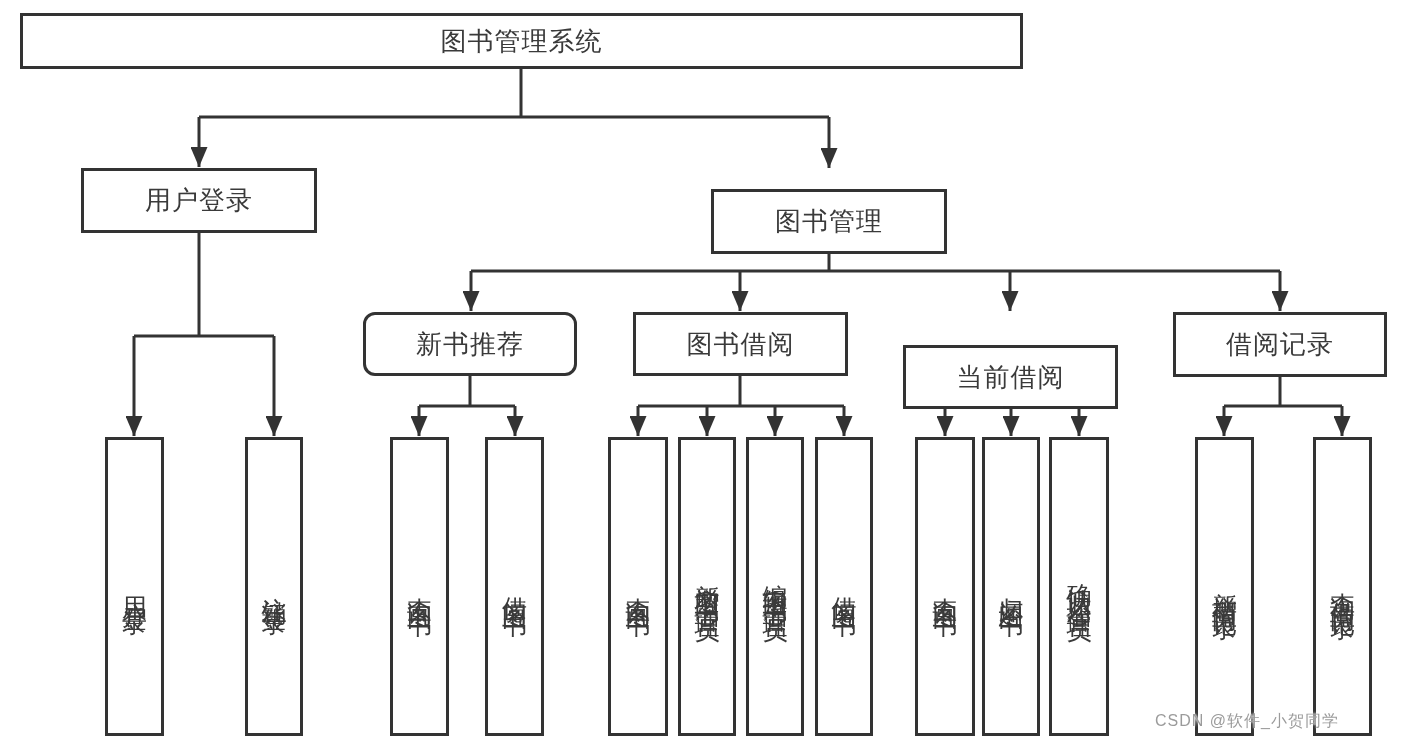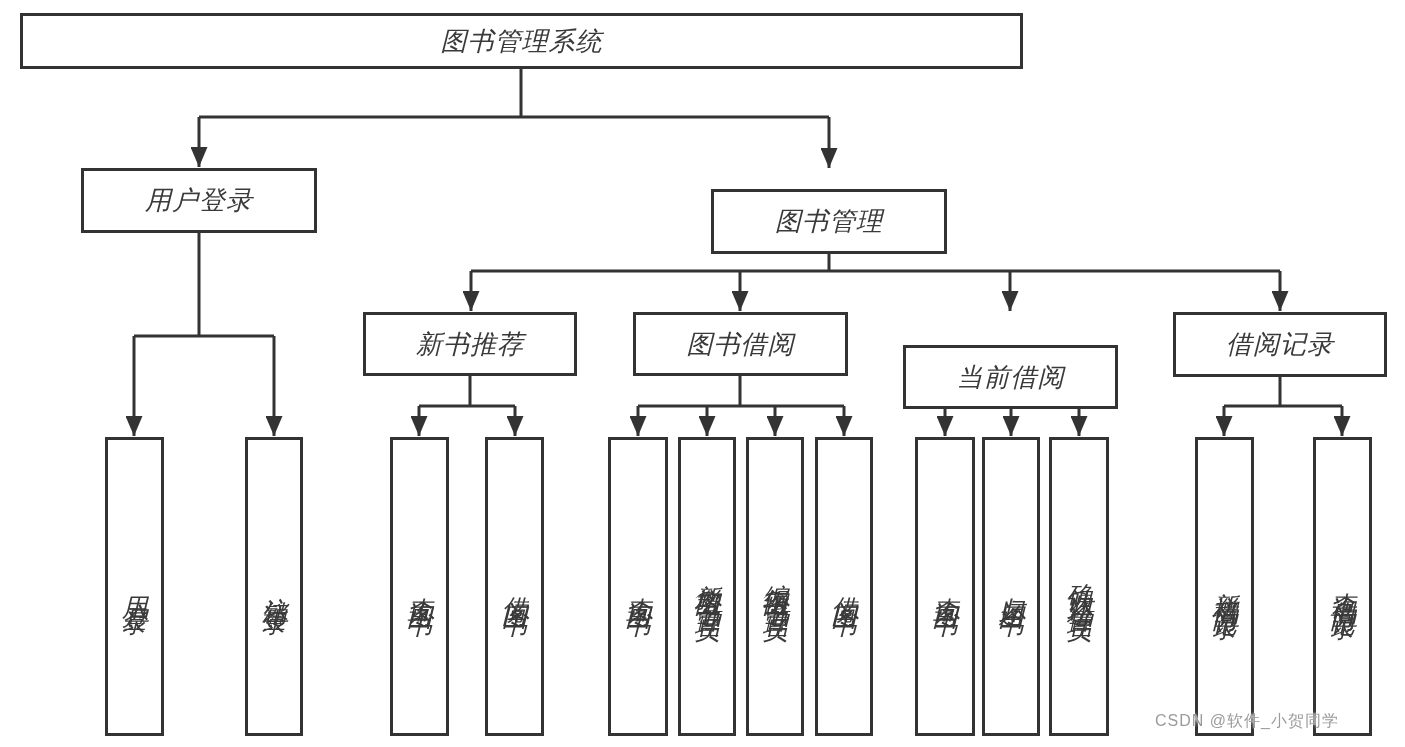--- a/index.html
+++ b/index.html
@@ -19,21 +19,20 @@
   .box {
     position: absolute;
     background: #ffffff;
     border: 3px solid #333333;
     box-sizing: border-box;
     display: flex;
     align-items: center;
     justify-content: center;
     color: #3a3a3a;
     text-align: center;
-    font-style: italic;
   }
   .box.h {
     font-size: 26px;
     letter-spacing: 1px;
     white-space: nowrap;
   }
   .box.v {
     writing-mode: vertical-rl;
     text-orientation: mixed;
     font-size: 25px;
@@ -93,21 +92,21 @@
       <path d="M1224,406 V436" marker-end="url(#arrow)"></path>
       <path d="M1342,406 V436" marker-end="url(#arrow)"></path>
     </g>
   </svg>
 
   <div class="box h" style="left:20px; top:13px; width:1003px; height:56px;">图书管理系统</div>
 
   <div class="box h" style="left:81px; top:168px; width:236px; height:65px;">用户登录</div>
   <div class="box h" style="left:711px; top:169px; width:236px; height:65px;margin-top:20px;">图书管理</div>
 
-  <div class="box h" style="left:363px; top:312px; width:214px; height:64px;">新书推荐</div>
+  <div class="box h" style="left:363px; top:312px; width:214px; height:64px;border-radius:12px;">新书推荐</div>
   <div class="box h" style="left:633px; top:312px; width:215px; height:64px;">图书借阅</div>
   <div class="box h" style="left:903px; top:312px; width:215px; height:64px;margin-top:33px;">当前借阅</div>
   <div class="box h" style="left:1173px; top:312px; width:214px; height:65px;">借阅记录</div>
 
   <div class="box v" style="left:105px; top:437px; width:59px; height:299px;">用户登录</div>
   <div class="box v" style="left:245px; top:437px; width:58px; height:299px;">注销登录</div>
 
   <div class="box v" style="left:390px; top:437px; width:59px; height:299px;">查询图书</div>
   <div class="box v" style="left:485px; top:437px; width:59px; height:299px;">借阅图书</div>
 

